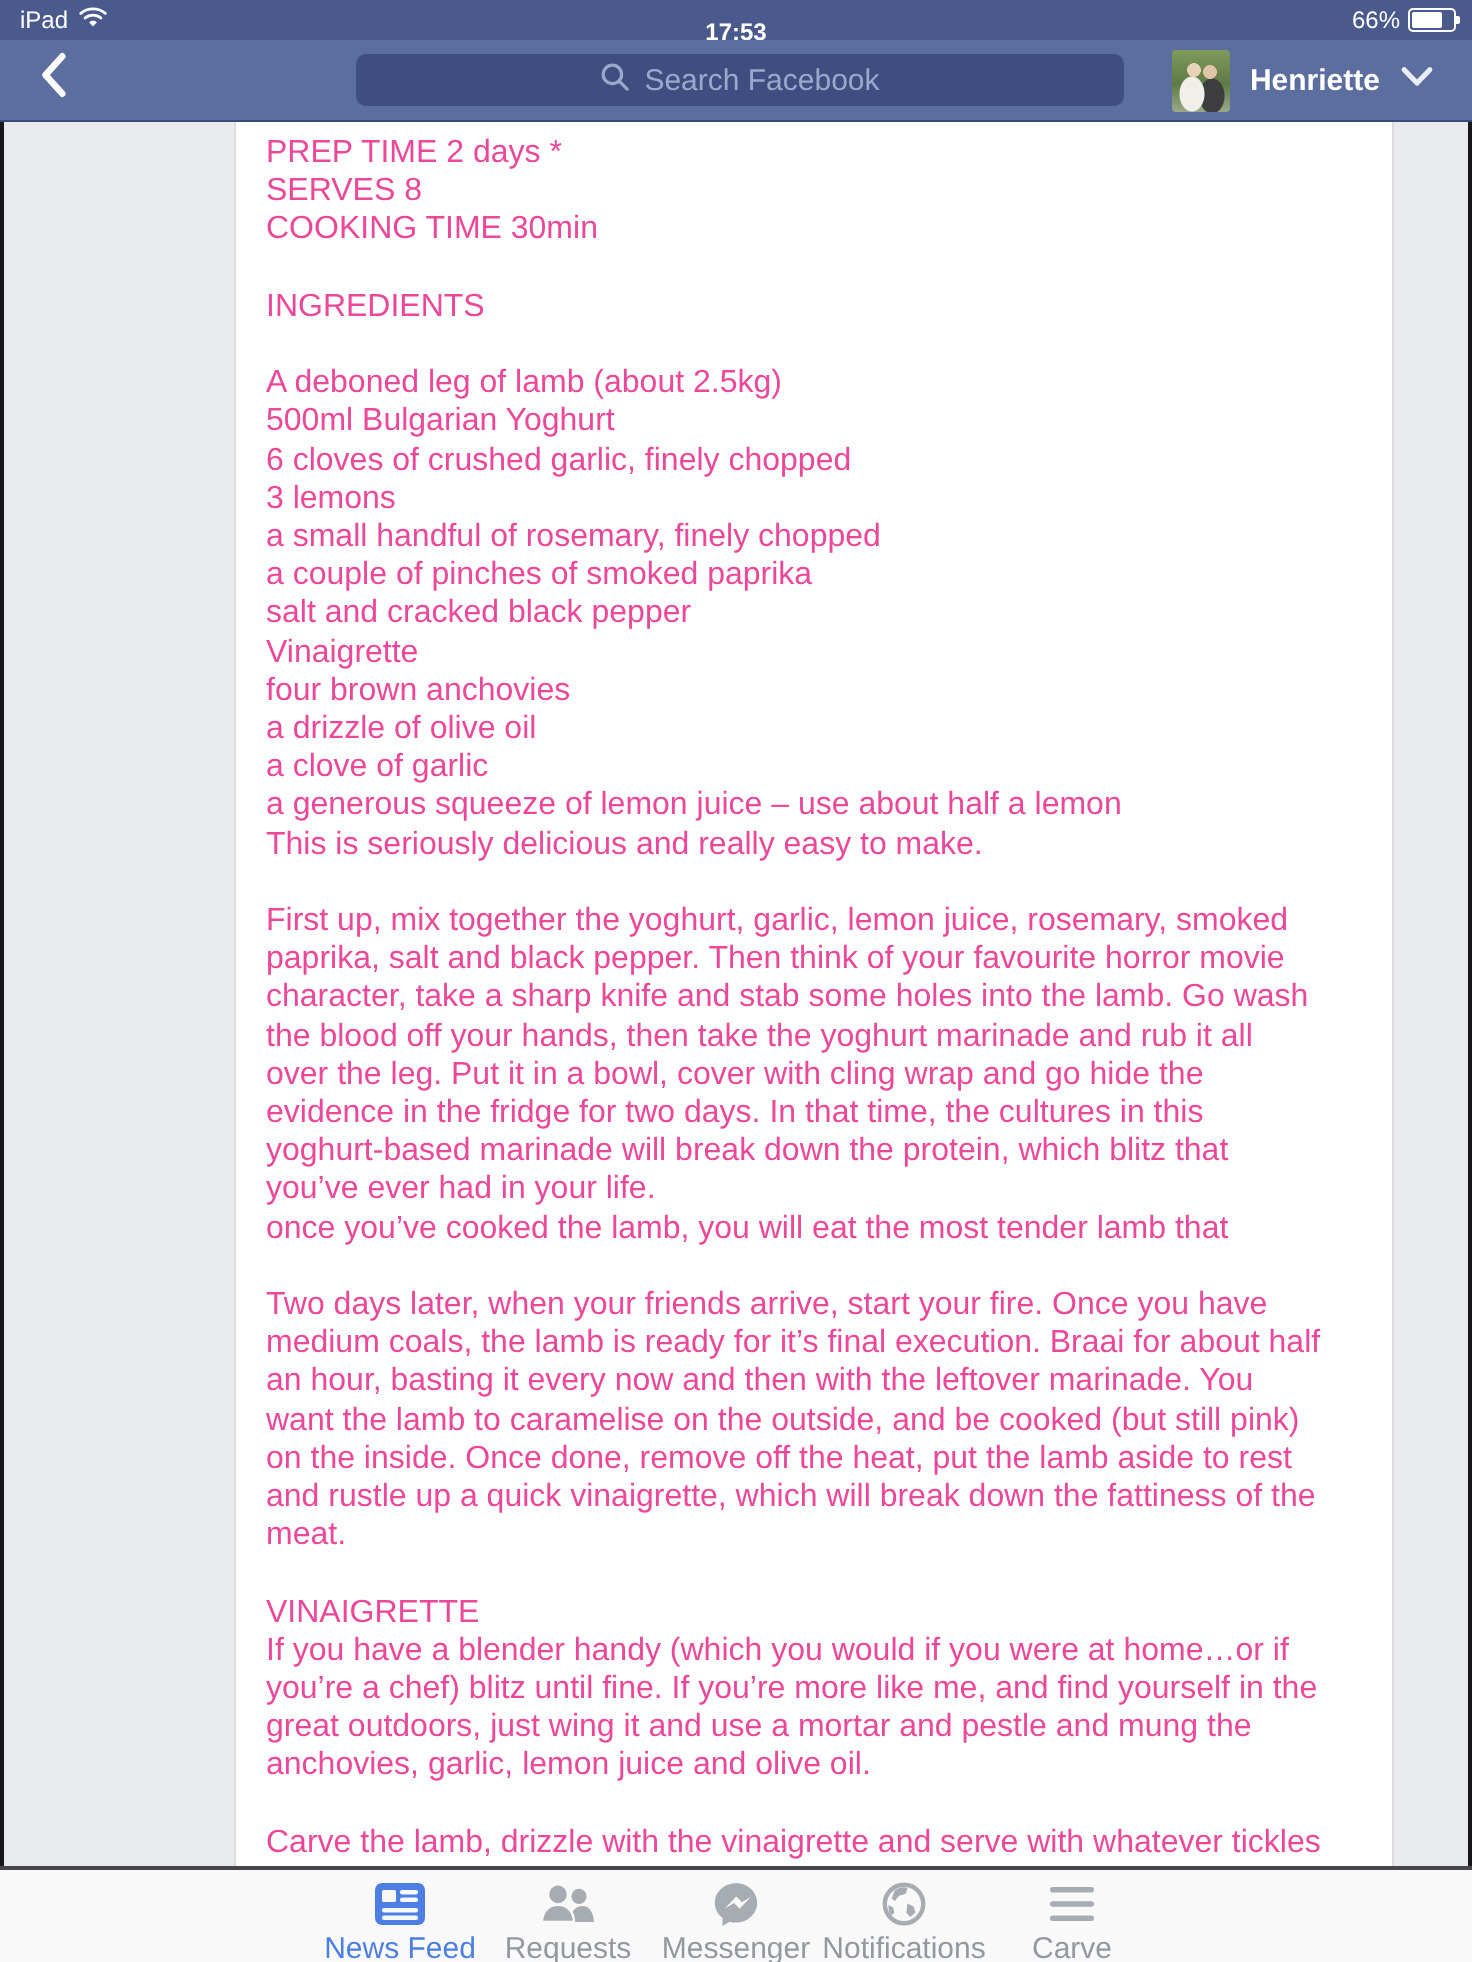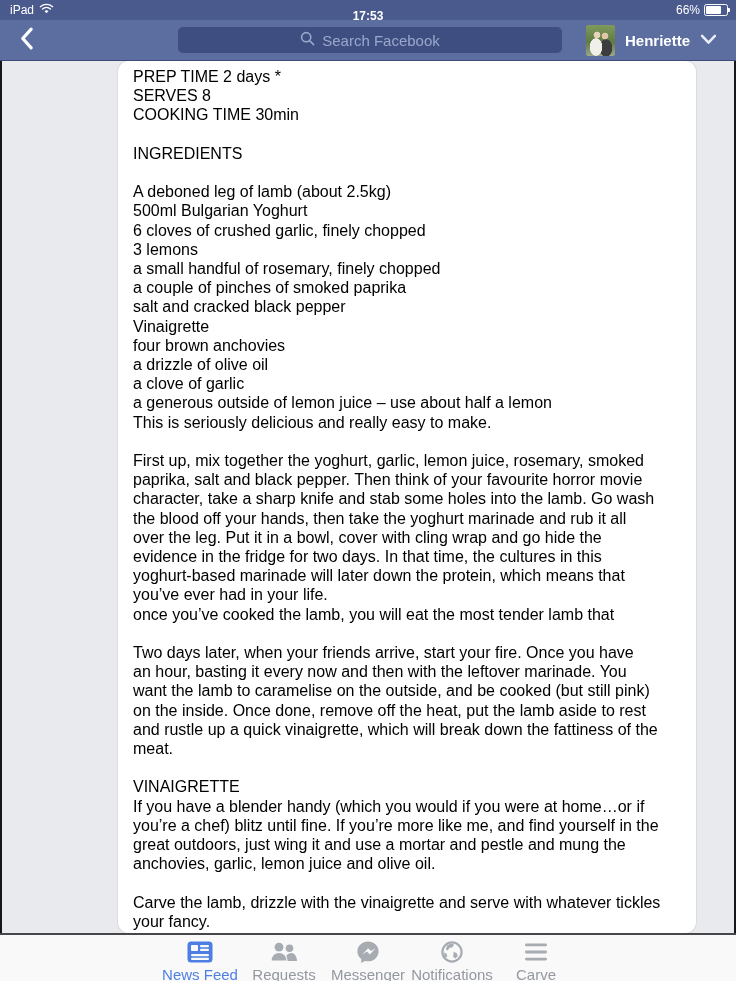--- a/index.html
+++ b/index.html
@@ -45,23 +45,22 @@
   .profile-name{color:#fff;font-size:15px;font-weight:bold;}
   .nav-chevron{position:absolute;right:14px;top:6px;width:28px;height:28px;display:flex;align-items:center;justify-content:center;cursor:pointer;}
   
   .content{position:absolute;top:61px;left:0;right:0;height:872px;background:#e9eaed;overflow:hidden;}
   .edge{position:absolute;top:0;bottom:0;width:2px;background:#17171a;}
   .edge.left{left:0;}
   .edge.right{right:0;}
   .page{
     position:absolute;left:118px;top:0;width:578px;height:100%;
     background:#ffffff;box-sizing:border-box;padding:6px 15px 0 15px;
-    font-size:16px;line-height:19.2px;color:#000000;overflow:hidden;
+    font-size:16px;line-height:19.2px;color:#ec4899;overflow:hidden;
     box-shadow:0 0 0 1px #dcdce0;
-    border-radius:11px;
   }
   .text-block + .text-block{margin-top:19.2px;}
   .text-line{white-space:pre;overflow:hidden;}
   
   .tabbar{
     position:absolute;left:0;right:0;top:933px;height:48px;
     background:#f9f9fa;border-top:2px solid #47474b;box-sizing:border-box;
   }
   .tab{position:absolute;width:84px;top:5px;text-align:center;cursor:pointer;}
   .tab .icon{height:24px;display:flex;align-items:center;justify-content:center;}
@@ -145,36 +144,37 @@
         <div class="text-line">500ml Bulgarian Yoghurt</div>
         <div class="text-line">6 cloves of crushed garlic, finely chopped</div>
         <div class="text-line">3 lemons</div>
         <div class="text-line">a small handful of rosemary, finely chopped</div>
         <div class="text-line">a couple of pinches of smoked paprika</div>
         <div class="text-line">salt and cracked black pepper</div>
         <div class="text-line">Vinaigrette</div>
         <div class="text-line">four brown anchovies</div>
         <div class="text-line">a drizzle of olive oil</div>
         <div class="text-line">a clove of garlic</div>
-        <div class="text-line">a generous outside of lemon juice – use about half a lemon</div>
+        <div class="text-line">a generous squeeze of lemon juice – use about half a lemon</div>
         <div class="text-line">This is seriously delicious and really easy to make.</div>
       </div>
       <div class="text-block">
         <div class="text-line">First up, mix together the yoghurt, garlic, lemon juice, rosemary, smoked</div>
         <div class="text-line">paprika, salt and black pepper. Then think of your favourite horror movie</div>
         <div class="text-line">character, take a sharp knife and stab some holes into the lamb. Go wash</div>
         <div class="text-line">the blood off your hands, then take the yoghurt marinade and rub it all</div>
         <div class="text-line">over the leg. Put it in a bowl, cover with cling wrap and go hide the</div>
         <div class="text-line">evidence in the fridge for two days. In that time, the cultures in this</div>
-        <div class="text-line">yoghurt-based marinade will later down the protein, which means that</div>
+        <div class="text-line">yoghurt-based marinade will break down the protein, which blitz that</div>
         <div class="text-line">you’ve ever had in your life.</div>
         <div class="text-line">once you’ve cooked the lamb, you will eat the most tender lamb that</div>
       </div>
       <div class="text-block">
         <div class="text-line">Two days later, when your friends arrive, start your fire. Once you have</div>
+        <div class="text-line">medium coals, the lamb is ready for it’s final execution. Braai for about half</div>
         <div class="text-line">an hour, basting it every now and then with the leftover marinade. You</div>
         <div class="text-line">want the lamb to caramelise on the outside, and be cooked (but still pink)</div>
         <div class="text-line">on the inside. Once done, remove off the heat, put the lamb aside to rest</div>
         <div class="text-line">and rustle up a quick vinaigrette, which will break down the fattiness of the</div>
         <div class="text-line">meat.</div>
       </div>
       <div class="text-block">
         <div class="text-line">VINAIGRETTE</div>
         <div class="text-line">If you have a blender handy (which you would if you were at home…or if</div>
         <div class="text-line">you’re a chef) blitz until fine. If you’re more like me, and find yourself in the</div>

